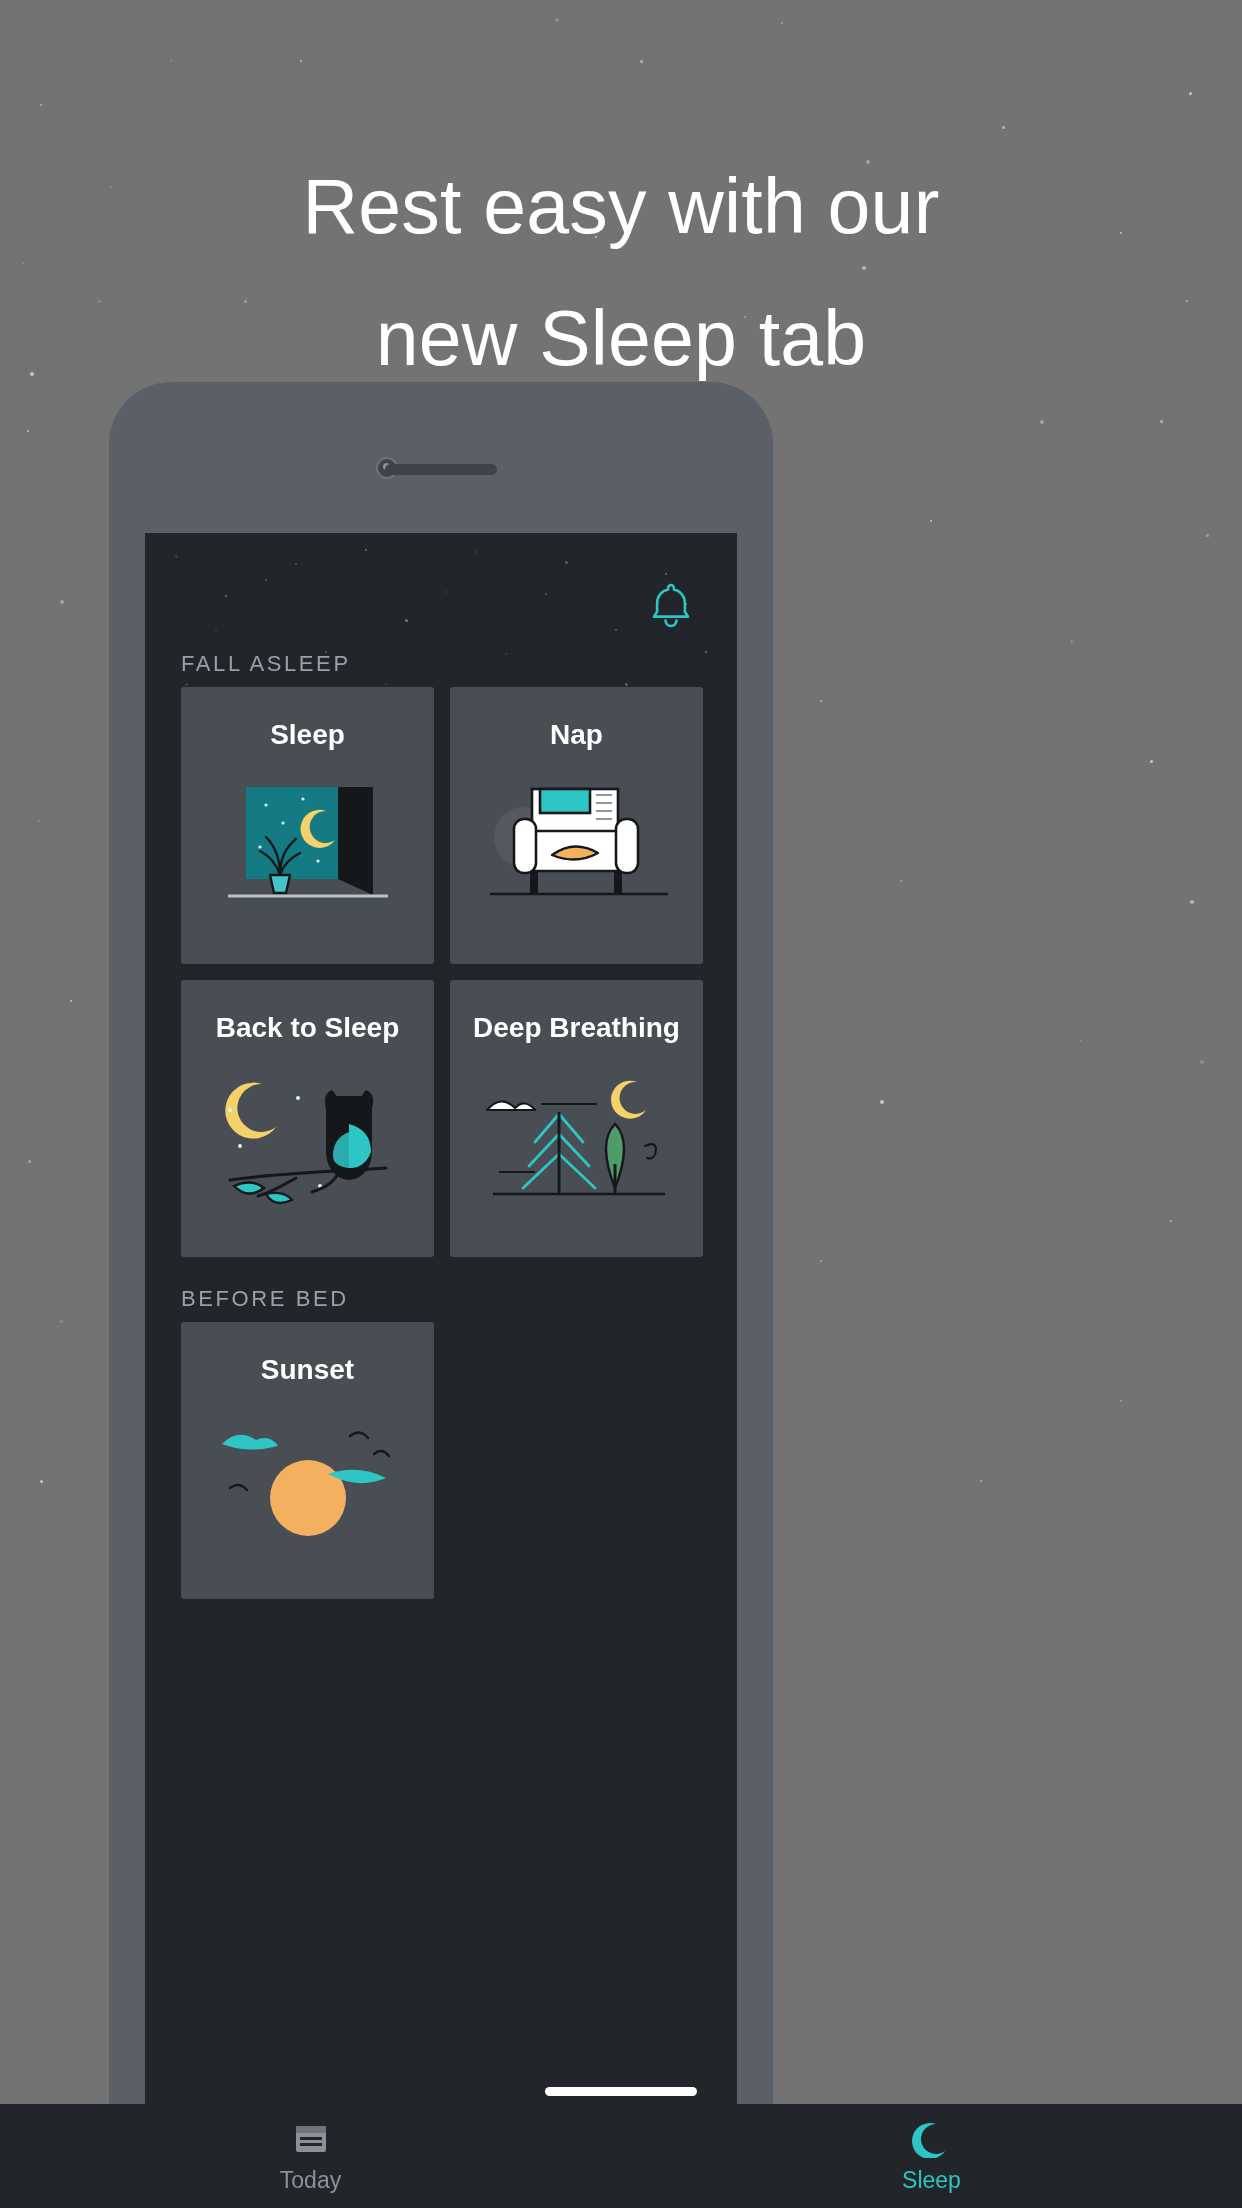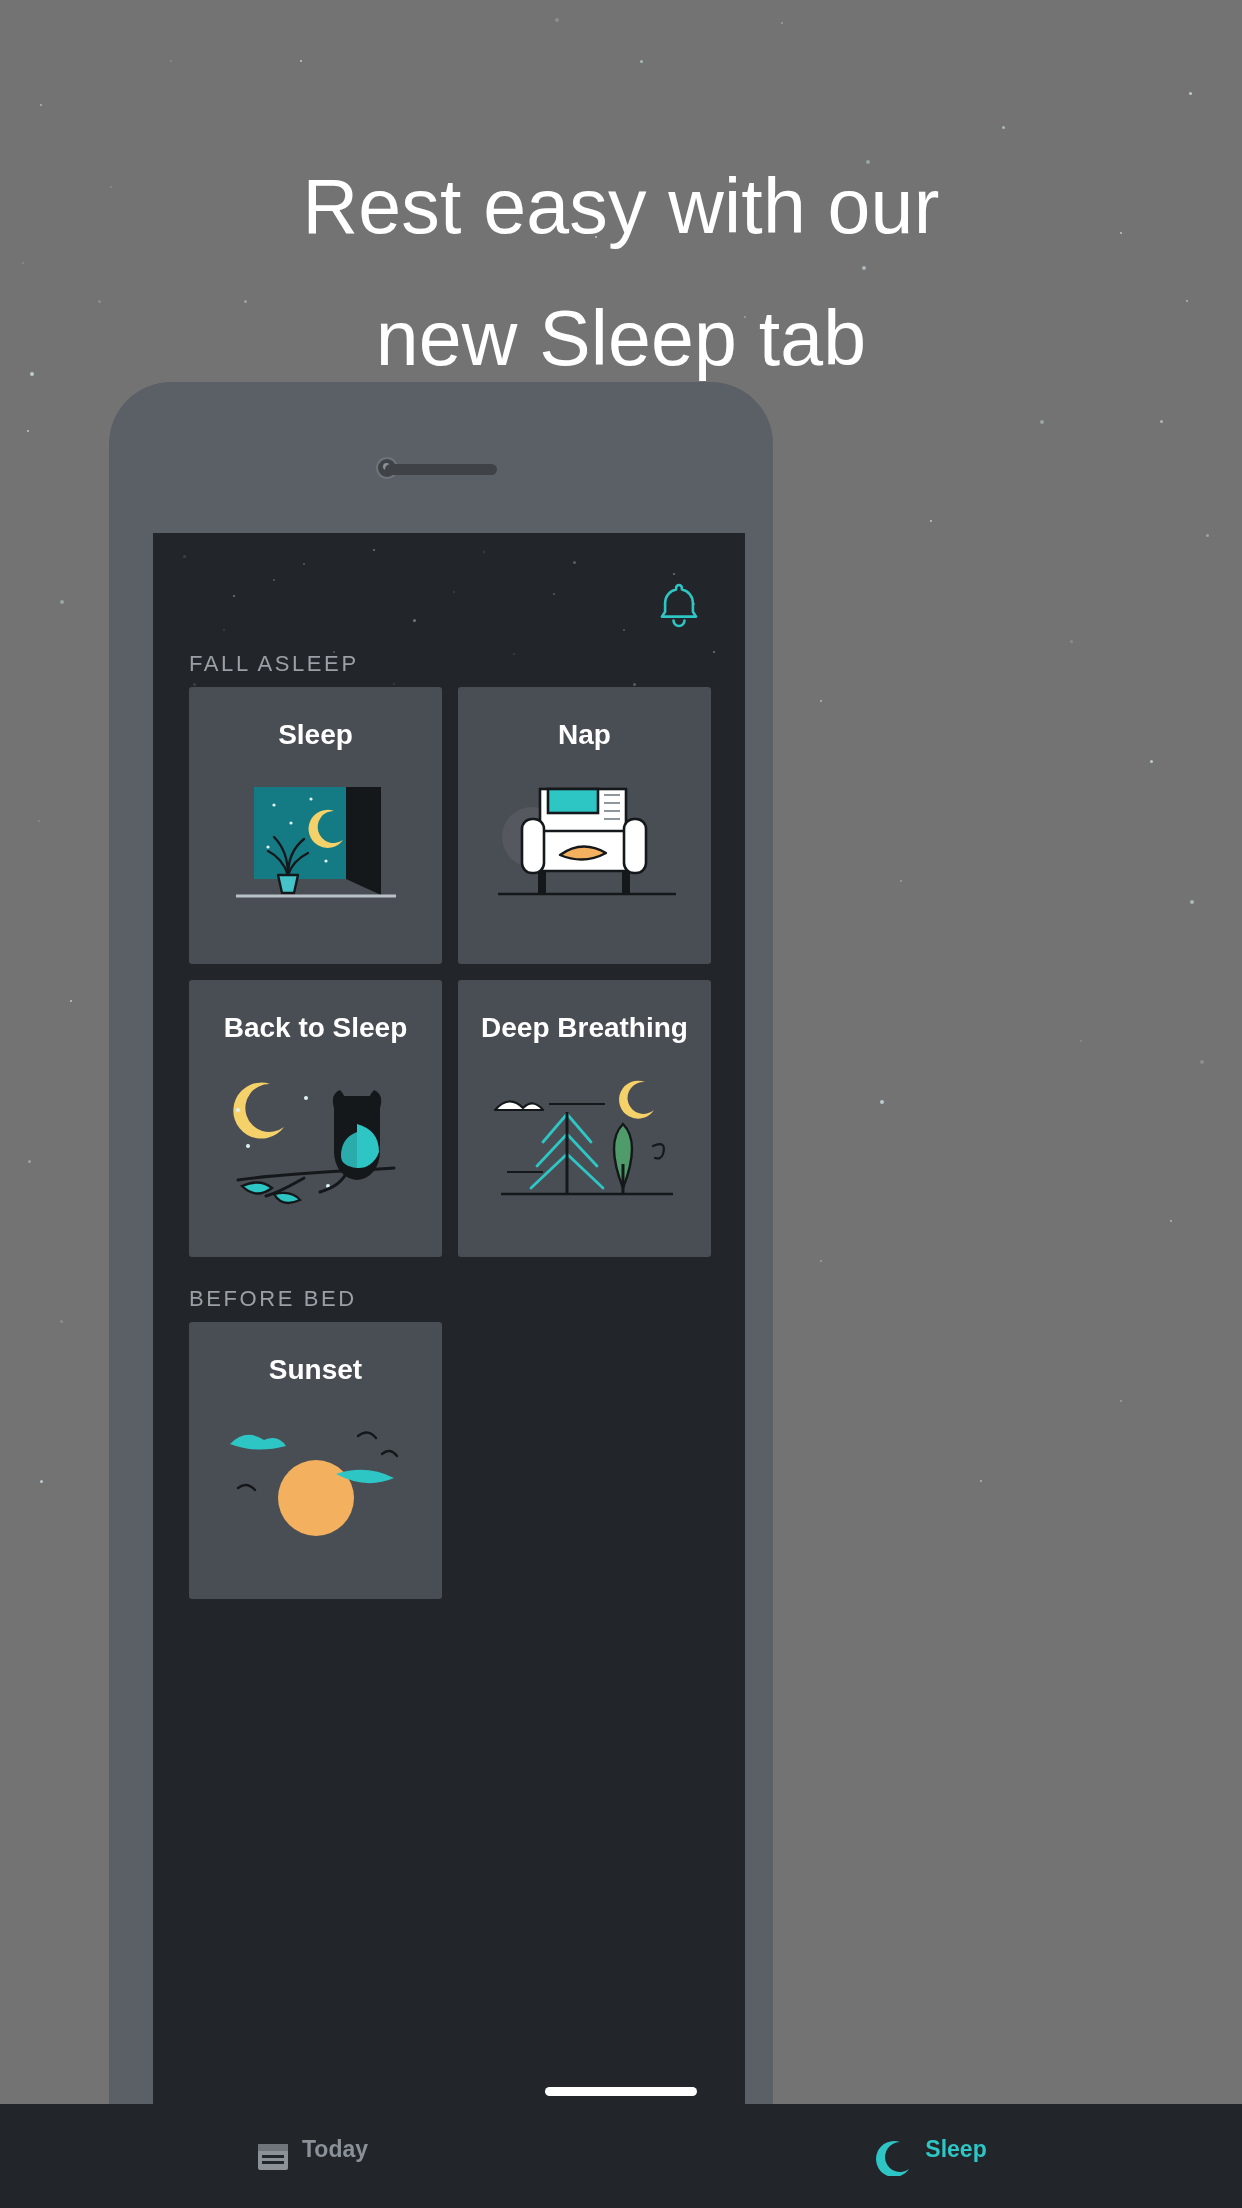--- a/index.html
+++ b/index.html
@@ -60,21 +60,21 @@
   }
   .phone-camera::after {
     content: "";
     position: absolute; left: 5px; top: 4px;
     width: 7px; height: 7px; border-radius: 50%;
     background: #8b9298;
   }
   
   .screen {
     position: absolute;
-    left: 44px; top: 151px;
+    left: 36px; top: 151px;
     width: 592px; height: 1675px;
     background: #22262a;
     overflow: hidden;
   }
   .screen-star {
     position: absolute;
     background: #9fb3bb;
     border-radius: 50%;
     opacity: .5;
   }
@@ -119,24 +119,24 @@
     position: absolute;
     left: 0; bottom: 0;
     width: 1242px; height: 104px;
     background: #22262a;
     display: flex;
     align-items: center;
   }
   .tab {
     flex: 1;
     display: flex;
-    flex-direction: row;
+    flex-direction: column;
+    align-items: center;
     justify-content: center;
     gap: 9px;
-    font-weight: bold;
   }
   .tab-label {
     font-size: 23px;
     color: #8b9197;
   }
   .tab.active .tab-label { color: #2ec5c5; }
   .hi-bar {
     position: absolute;
     left: 50%; transform: translateX(-50%);
     bottom: 112px;

